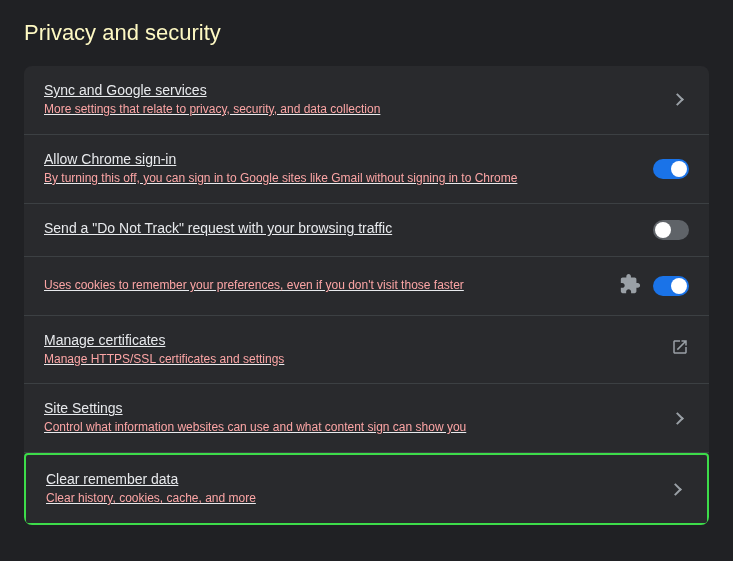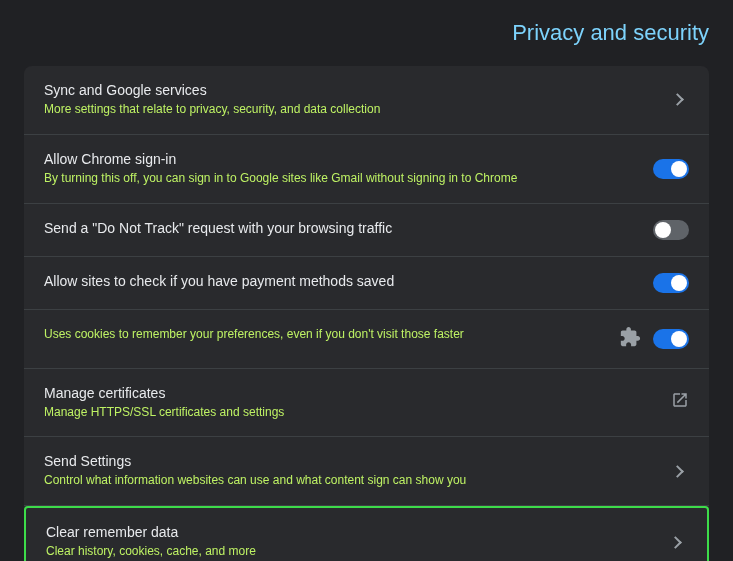--- a/index.html
+++ b/index.html
@@ -18,59 +18,60 @@
     }
 
     .page-container {
       padding: 20px 24px;
       width: 733px;
     }
 
     .page-title {
       font-size: 22px;
       font-weight: 400;
-      color: #7dd3fc;
+      color: #fef9c3;
       margin-bottom: 20px;
       padding-left: 0;
-      text-align: right;
     }
 
     .settings-list {
       background-color: #292a2d;
       border-radius: 8px;
       overflow: hidden;
     }
 
     .settings-item {
       display: flex;
+      align-items: center;
       justify-content: space-between;
       padding: 16px 20px;
       border-bottom: 1px solid #3c4043;
       cursor: pointer;
       transition: background-color 0.1s;
+      text-decoration: underline;
     }
 
     .settings-item:last-child {
       border-bottom: none;
     }
 
     .item-text {
       flex: 1;
       padding-right: 16px;
     }
 
     .item-title {
       font-size: 14px;
       color: #e8eaed;
       margin-bottom: 3px;
     }
 
     .item-subtitle {
       font-size: 12px;
-      color: #bef264;
+      color: #fca5a5;
       line-height: 1.4;
     }
 
     .item-control {
       display: flex;
       align-items: center;
       flex-shrink: 0;
     }
 
     
@@ -176,32 +177,20 @@
         <div class="item-control">
           <div class="toggle">
             <div class="toggle-track off">
               <div class="toggle-thumb"></div>
             </div>
           </div>
         </div>
       </div>
       <div class="settings-item">
         <div class="item-text">
-          <div class="item-title">Allow sites to check if you have payment methods saved</div>
-        </div>
-        <div class="item-control">
-          <div class="toggle">
-            <div class="toggle-track on">
-              <div class="toggle-thumb"></div>
-            </div>
-          </div>
-        </div>
-      </div>
-      <div class="settings-item">
-        <div class="item-text">
           <div class="item-subtitle">Uses cookies to remember your preferences, even if you don't visit those faster</div>
         </div>
         <div class="item-control">
           <div style="margin-right: 12px;"><svg width="22" height="22" viewBox="0 0 24 24" fill="#9aa0a6" xmlns="http://www.w3.org/2000/svg">
         <path d="M20.5 11H19V7c0-1.1-.9-2-2-2h-4V3.5C13 2.12 11.88 1 10.5 1S8 2.12 8 3.5V5H4c-1.1 0-1.99.9-1.99 2v3.8H3.5c1.49 0 2.7 1.21 2.7 2.7s-1.21 2.7-2.7 2.7H2V20c0 1.1.9 2 2 2h3.8v-1.5c0-1.49 1.21-2.7 2.7-2.7 1.49 0 2.7 1.21 2.7 2.7V22H17c1.1 0 2-.9 2-2v-4h1.5c1.38 0 2.5-1.12 2.5-2.5S21.88 11 20.5 11z"></path>
       </svg></div>
           <div class="toggle">
             <div class="toggle-track on">
               <div class="toggle-thumb"></div>
             </div>
@@ -214,21 +203,21 @@
           <div class="item-subtitle">Manage HTTPS/SSL certificates and settings</div>
         </div>
         <div class="item-control">
           <div><svg width="18" height="18" viewBox="0 0 24 24" fill="#9aa0a6" xmlns="http://www.w3.org/2000/svg">
         <path d="M19 19H5V5h7V3H5c-1.11 0-2 .9-2 2v14c0 1.1.89 2 2 2h14c1.1 0 2-.9 2-2v-7h-2v7zM14 3v2h3.59l-9.83 9.83 1.41 1.41L19 6.41V10h2V3h-7z"></path>
       </svg></div>
         </div>
       </div>
       <div class="settings-item">
         <div class="item-text">
-          <div class="item-title">Send Settings</div>
+          <div class="item-title">Site Settings</div>
           <div class="item-subtitle">Control what information websites can use and what content sign can show you</div>
         </div>
         <div class="item-control">
           <div class="chevron-right"></div>
         </div>
       </div>
       <div class="settings-item highlighted-row">
         <div class="item-text">
           <div class="item-title">Clear remember data</div>
           <div class="item-subtitle">Clear history, cookies, cache, and more</div>

